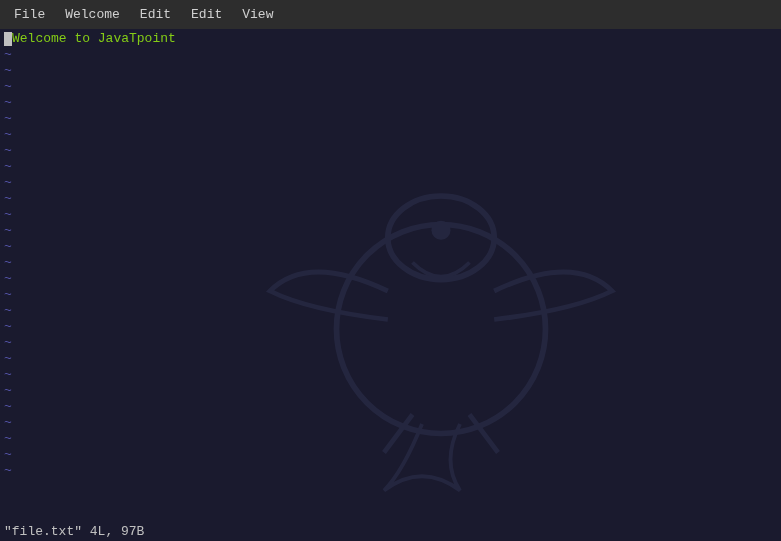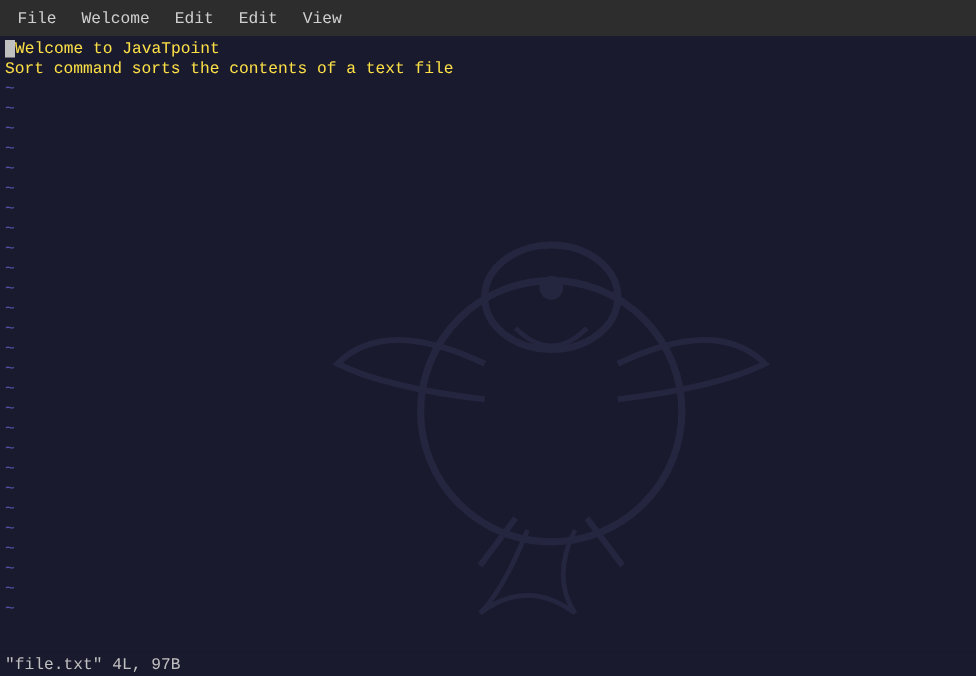--- a/index.html
+++ b/index.html
@@ -60,21 +60,21 @@
       padding: 2px 0 2px 4px;
       color: #c0c0c0;
       position: relative;
     }
 
     .text-line {
       line-height: 16px;
       white-space: pre;
       font-family: 'Courier New', Courier, monospace;
       font-size: 13px;
-      color: #fde047;
+      color: #84cc16;
     }
 
     .tilde-line {
       line-height: 16px;
       color: #5555aa;
       font-family: 'Courier New', Courier, monospace;
       font-size: 13px;
     }
 
     
@@ -166,21 +166,20 @@
             <line x1="85" y1="155" x2="70" y2="175" stroke="#7788cc" stroke-width="2.5"></line>
             <line x1="115" y1="155" x2="130" y2="175" stroke="#7788cc" stroke-width="2.5"></line>
 
             <path d="M 85 75 Q 100 90 115 75" fill="none" stroke="#7788cc" stroke-width="2"></path>
           </g>
         </svg>
       </div>
 
       <div id="text-lines">
       <div class="text-line"><span class="cursor-block"></span>Welcome to JavaTpoint</div>
-          <div class="text-line">Sort command sorts the contents of a text file</div>
           <div class="tilde-line">~</div>
           <div class="tilde-line">~</div>
           <div class="tilde-line">~</div>
           <div class="tilde-line">~</div>
           <div class="tilde-line">~</div>
           <div class="tilde-line">~</div>
           <div class="tilde-line">~</div>
           <div class="tilde-line">~</div>
           <div class="tilde-line">~</div>
           <div class="tilde-line">~</div>

